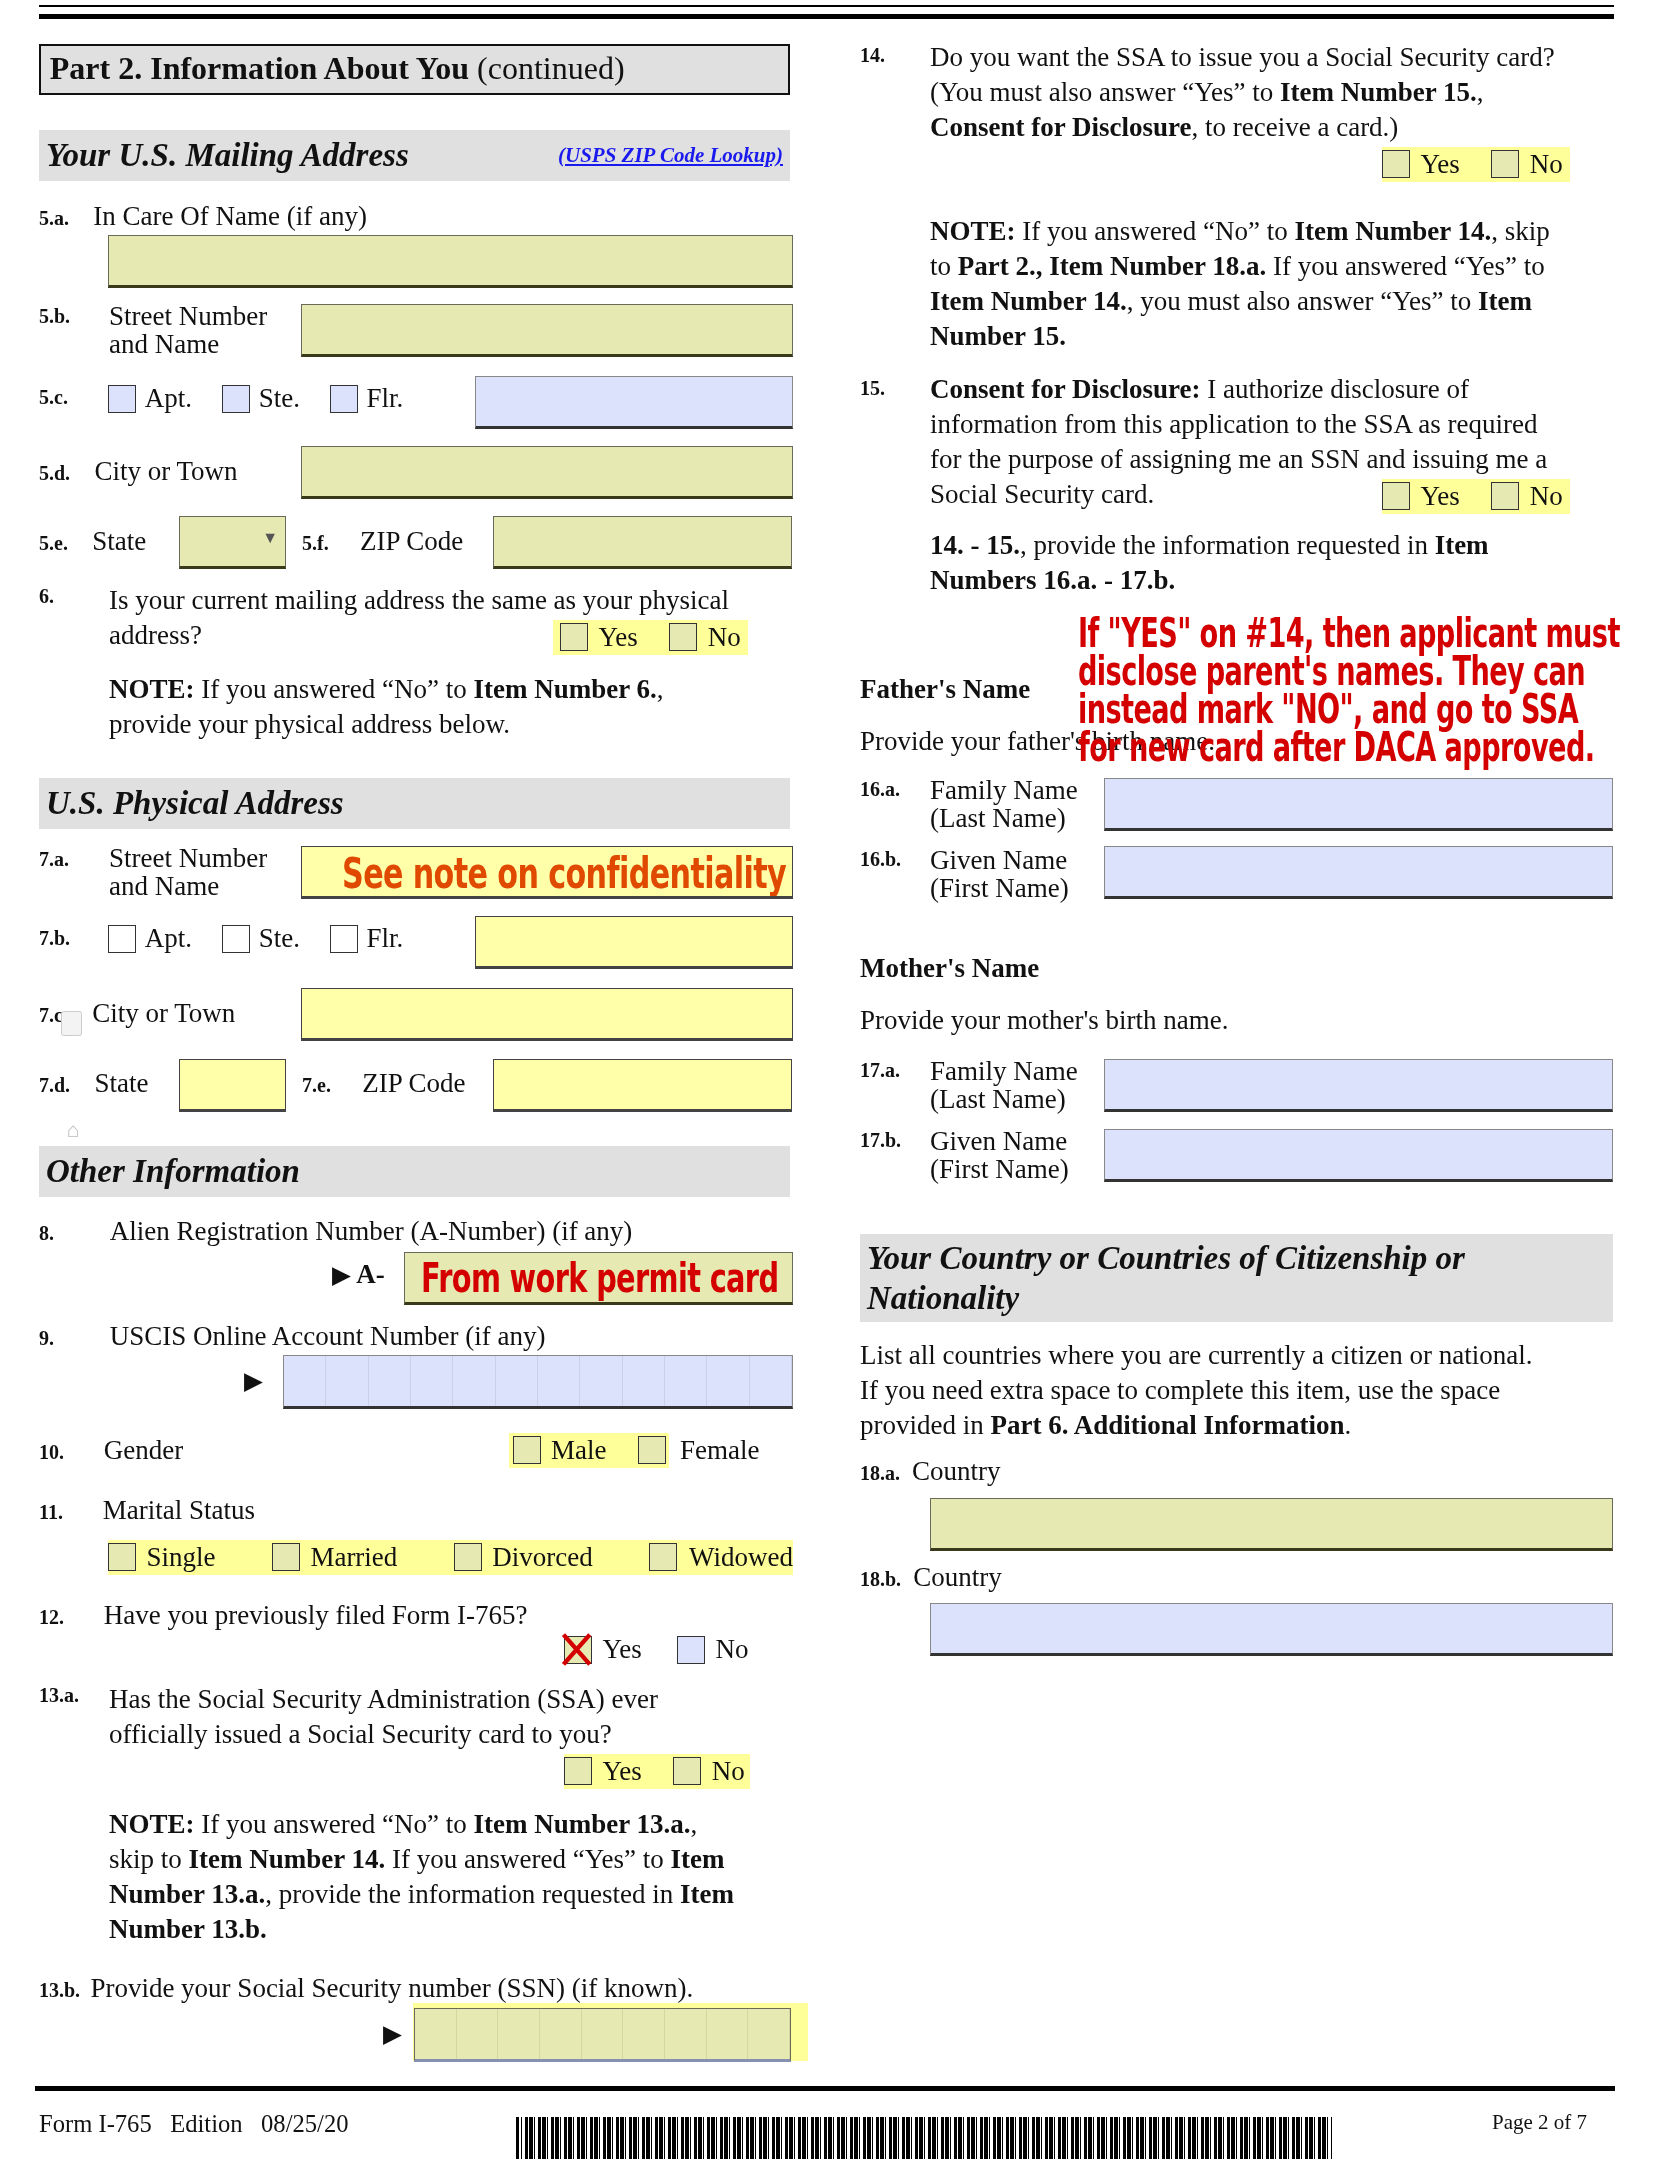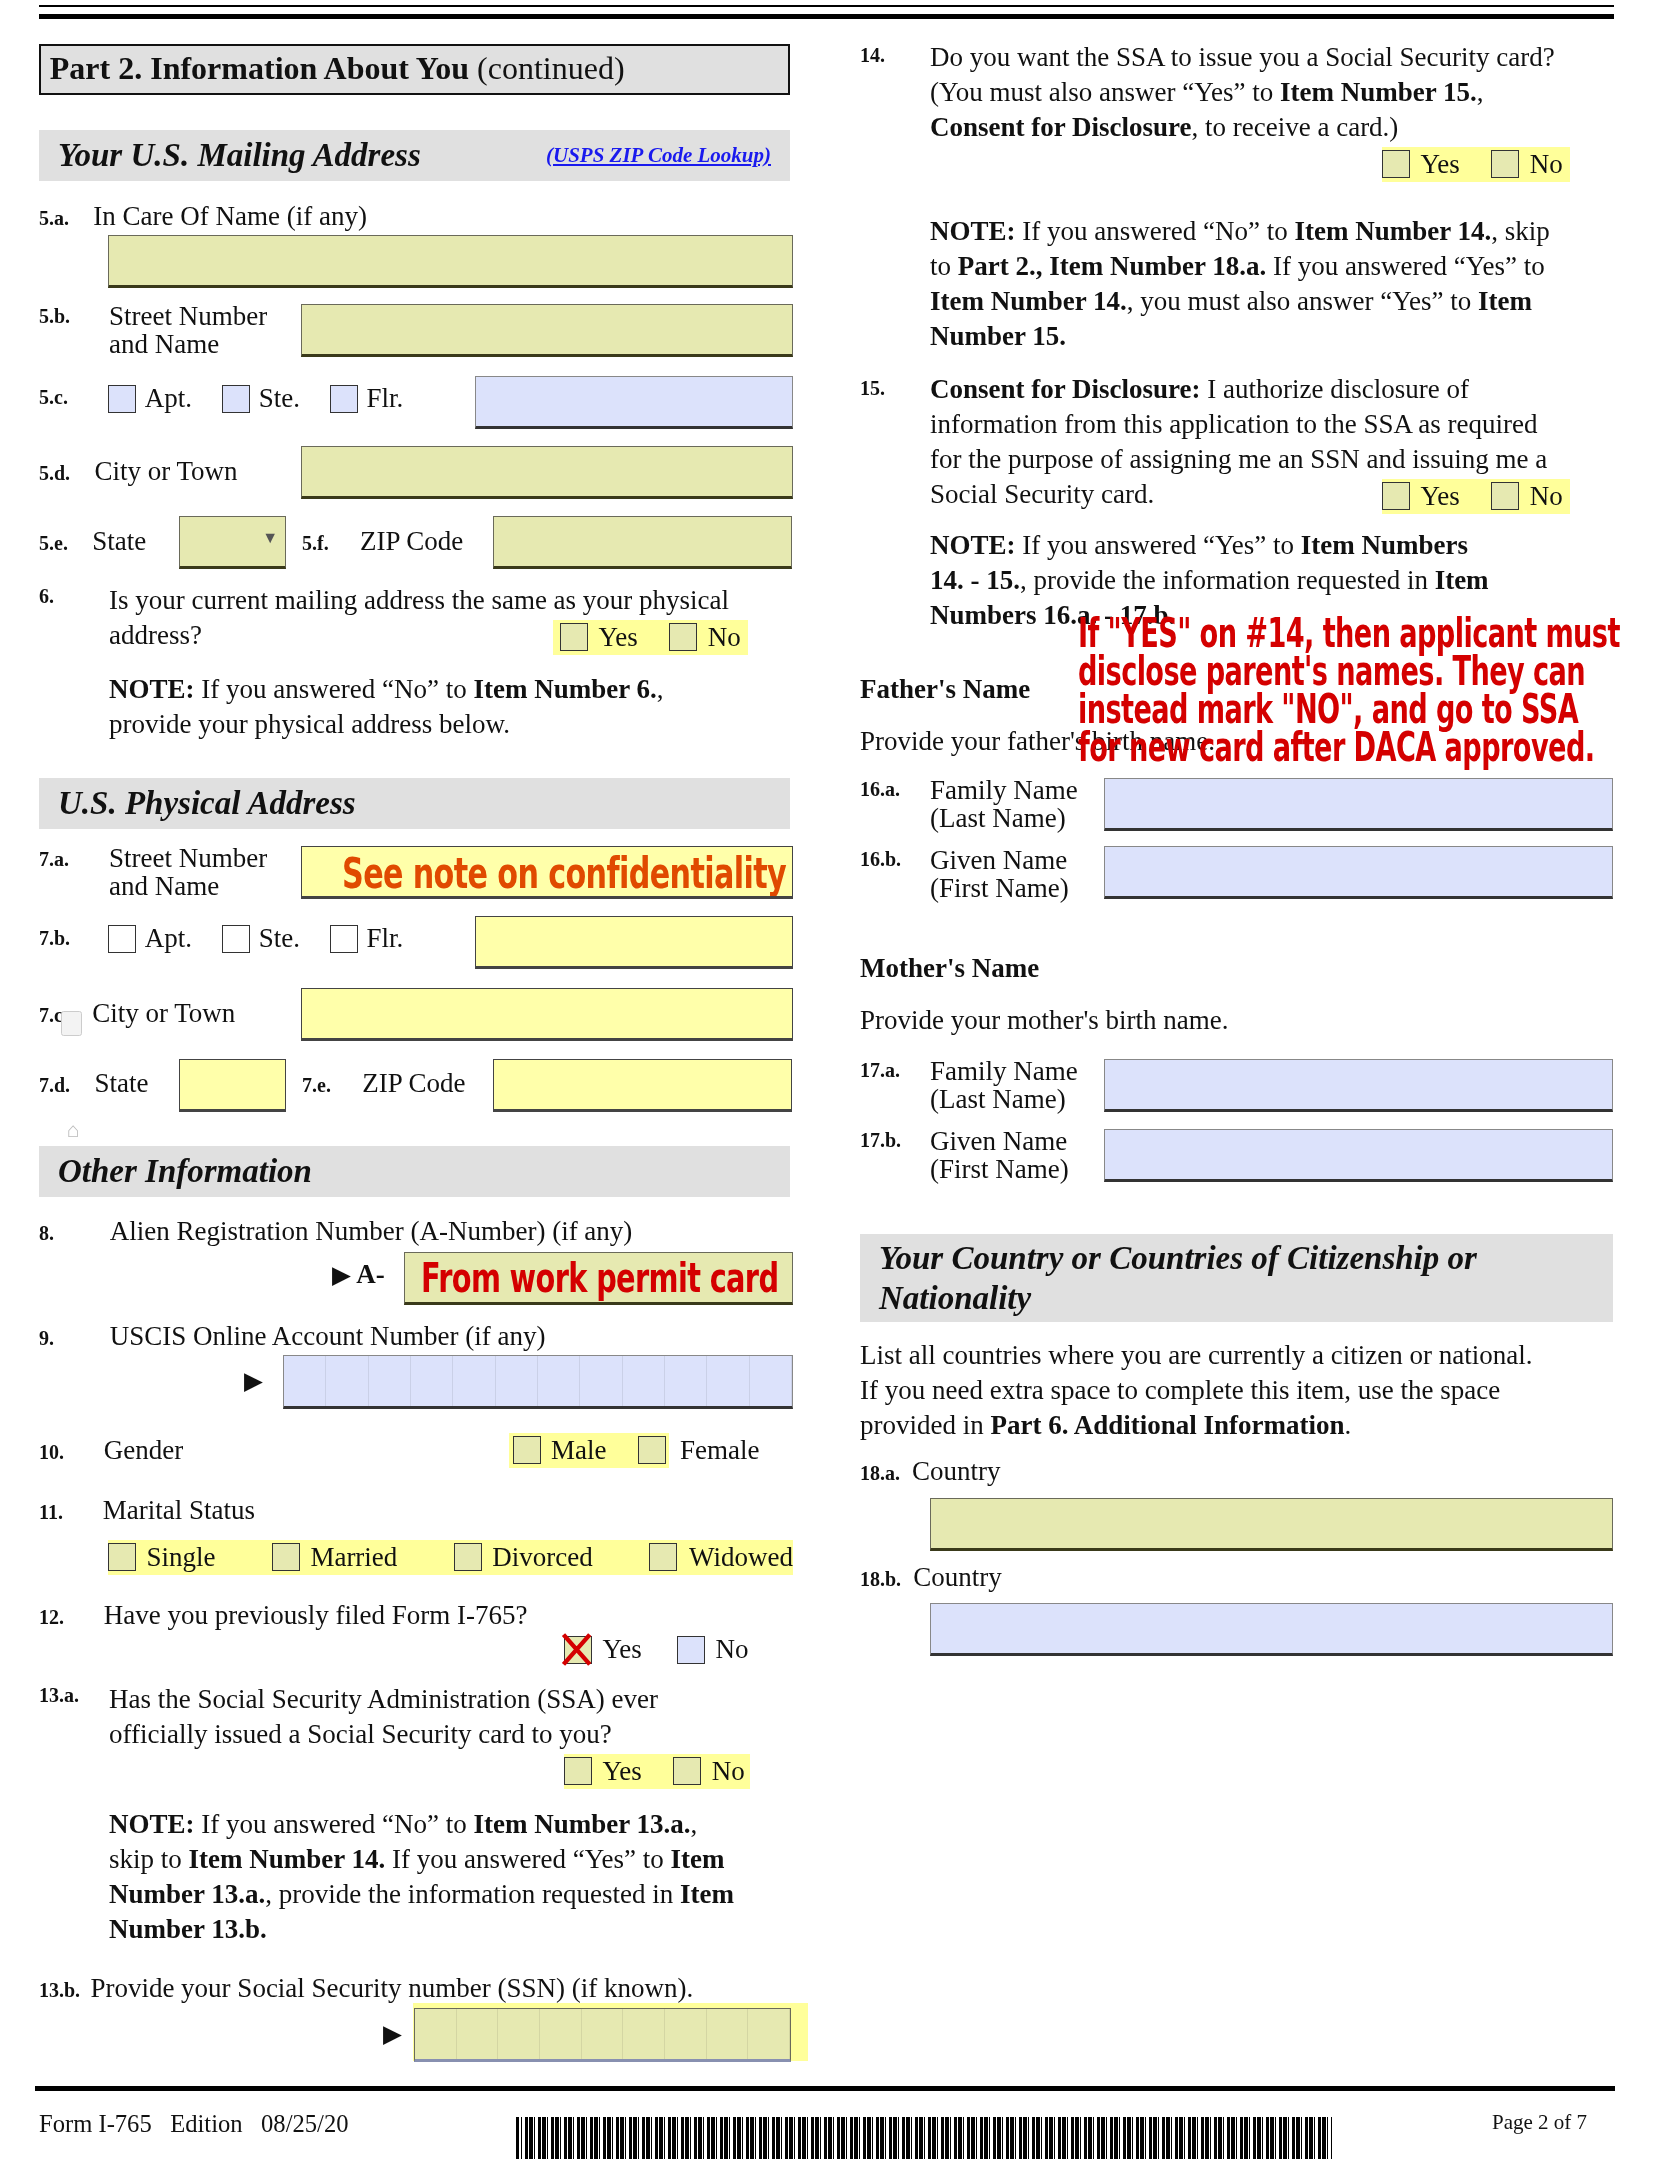--- a/index.html
+++ b/index.html
@@ -2,21 +2,21 @@
 <html style="font-size:14px"><head>
 <meta charset="utf-8">
 <style>
   html,body{margin:0;padding:0;background:#fff;}
   body{width:1675px;height:2179px;position:relative;overflow:hidden;font-family:"Liberation Serif","DejaVu Serif",serif;color:#111;}
   .abs{position:absolute;}
   .rule-top{left:39px;top:5.3px;width:1575px;height:1.8px;background:#000;}
   .rule-top2{left:39px;top:14px;width:1575px;height:5.3px;background:#000;}
   .part-box{left:39px;top:44px;width:751px;height:51px;background:#e0e0e0;border:2.6px solid #111;box-sizing:border-box;font-size:32px;padding:3.5px 8.8px;}
   .part-box b{font-weight:bold;}
-  .sec{background:#e0e0e0;font-style:italic;font-weight:bold;font-size:33px;padding:0 19px;box-sizing:border-box;display:flex;align-items:center;}
+  .sec{background:#e0e0e0;font-style:italic;font-weight:bold;font-size:33px;padding:0 7px;box-sizing:border-box;display:flex;align-items:center;}
   .lbl{font-size:27px;line-height:33px;}
   .num{font-weight:bold;font-size:20px;}
   .fld{box-sizing:border-box;border:1.8px solid #6a6a5a;border-bottom:3.5px solid #3a3a1a;}
   .y{background:#e6e9b1;}
   .yy{background:#ffffaa;border-color:#444;}
   .b{background:#dce2fb;border-color:#888;border-bottom-color:#333;}
   .hl{background:#ffff9a;}
   .cb{display:inline-block;width:28px;height:28px;box-sizing:border-box;border:1.8px solid #333;vertical-align:middle;}
   .cb.y{background:#e6e9b1;}
   .cb.b{background:#dce2fb;}
@@ -302,21 +302,20 @@
   <div>Social Security card.</div>
 </div>
 <div class="abs opt hl" style="left:1382px;top:479px;padding:1.8px 7px 1.8px 0;">
   <span class="cb y"></span>
     <span style="margin-right:21px">Yes</span>
   <span class="cb y"></span>
     <span>No</span>
 </div>
 
 <div class="abs note" style="left:930px;top:528px;">
-  <div><b>NOTE:</b><span>  If you answered “Yes” to </span><b>Item Numbers</b></div>
   <div><b>14. - 15.</b><span>, provide the information requested in </span><b>Item</b></div>
   <div><b>Numbers 16.a. - 17.b.</b></div>
 </div>
 
 <div class="abs" style="left:860px;top:674px;font-size:27px;font-weight:bold;">Father's Name</div>
 <div class="abs lbl" style="left:860px;top:725px;">Provide your father's birth name.</div>
 
 <div class="abs num" style="left:860px;top:778px;">16.a.</div>
 <div class="abs lbl" style="left:930px;top:776px;line-height:28px;">
   <div>Family Name</div>

